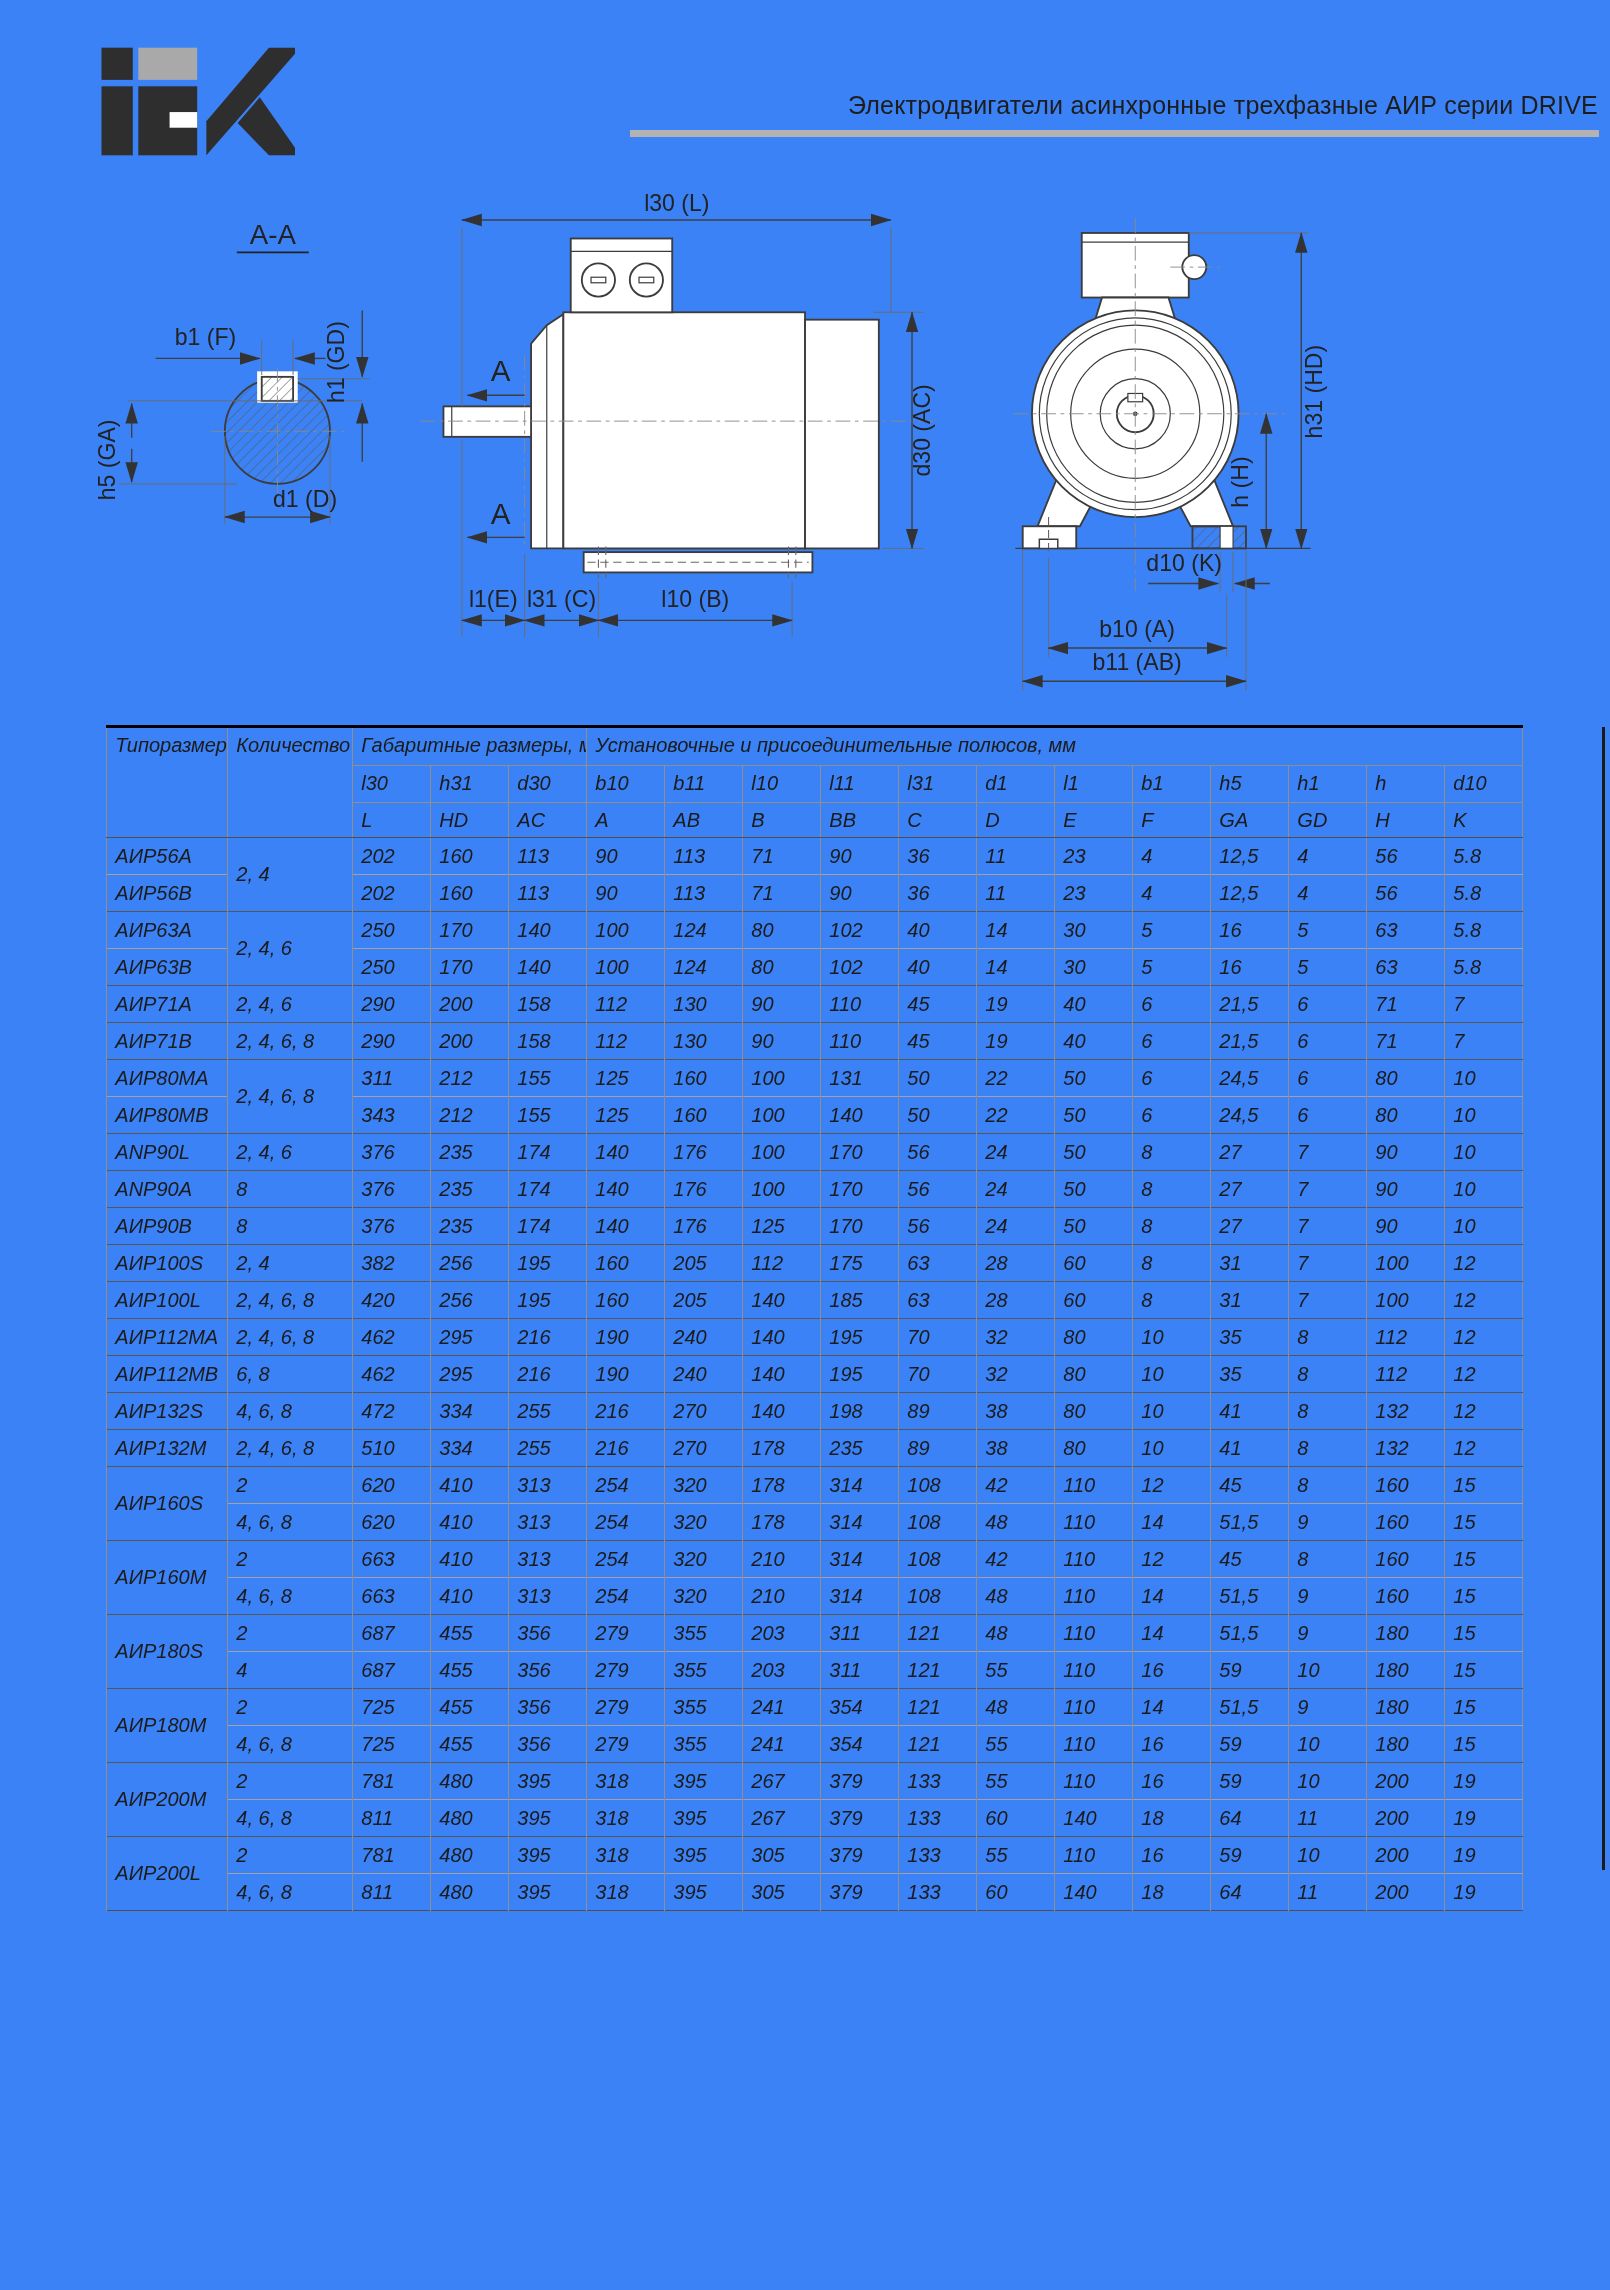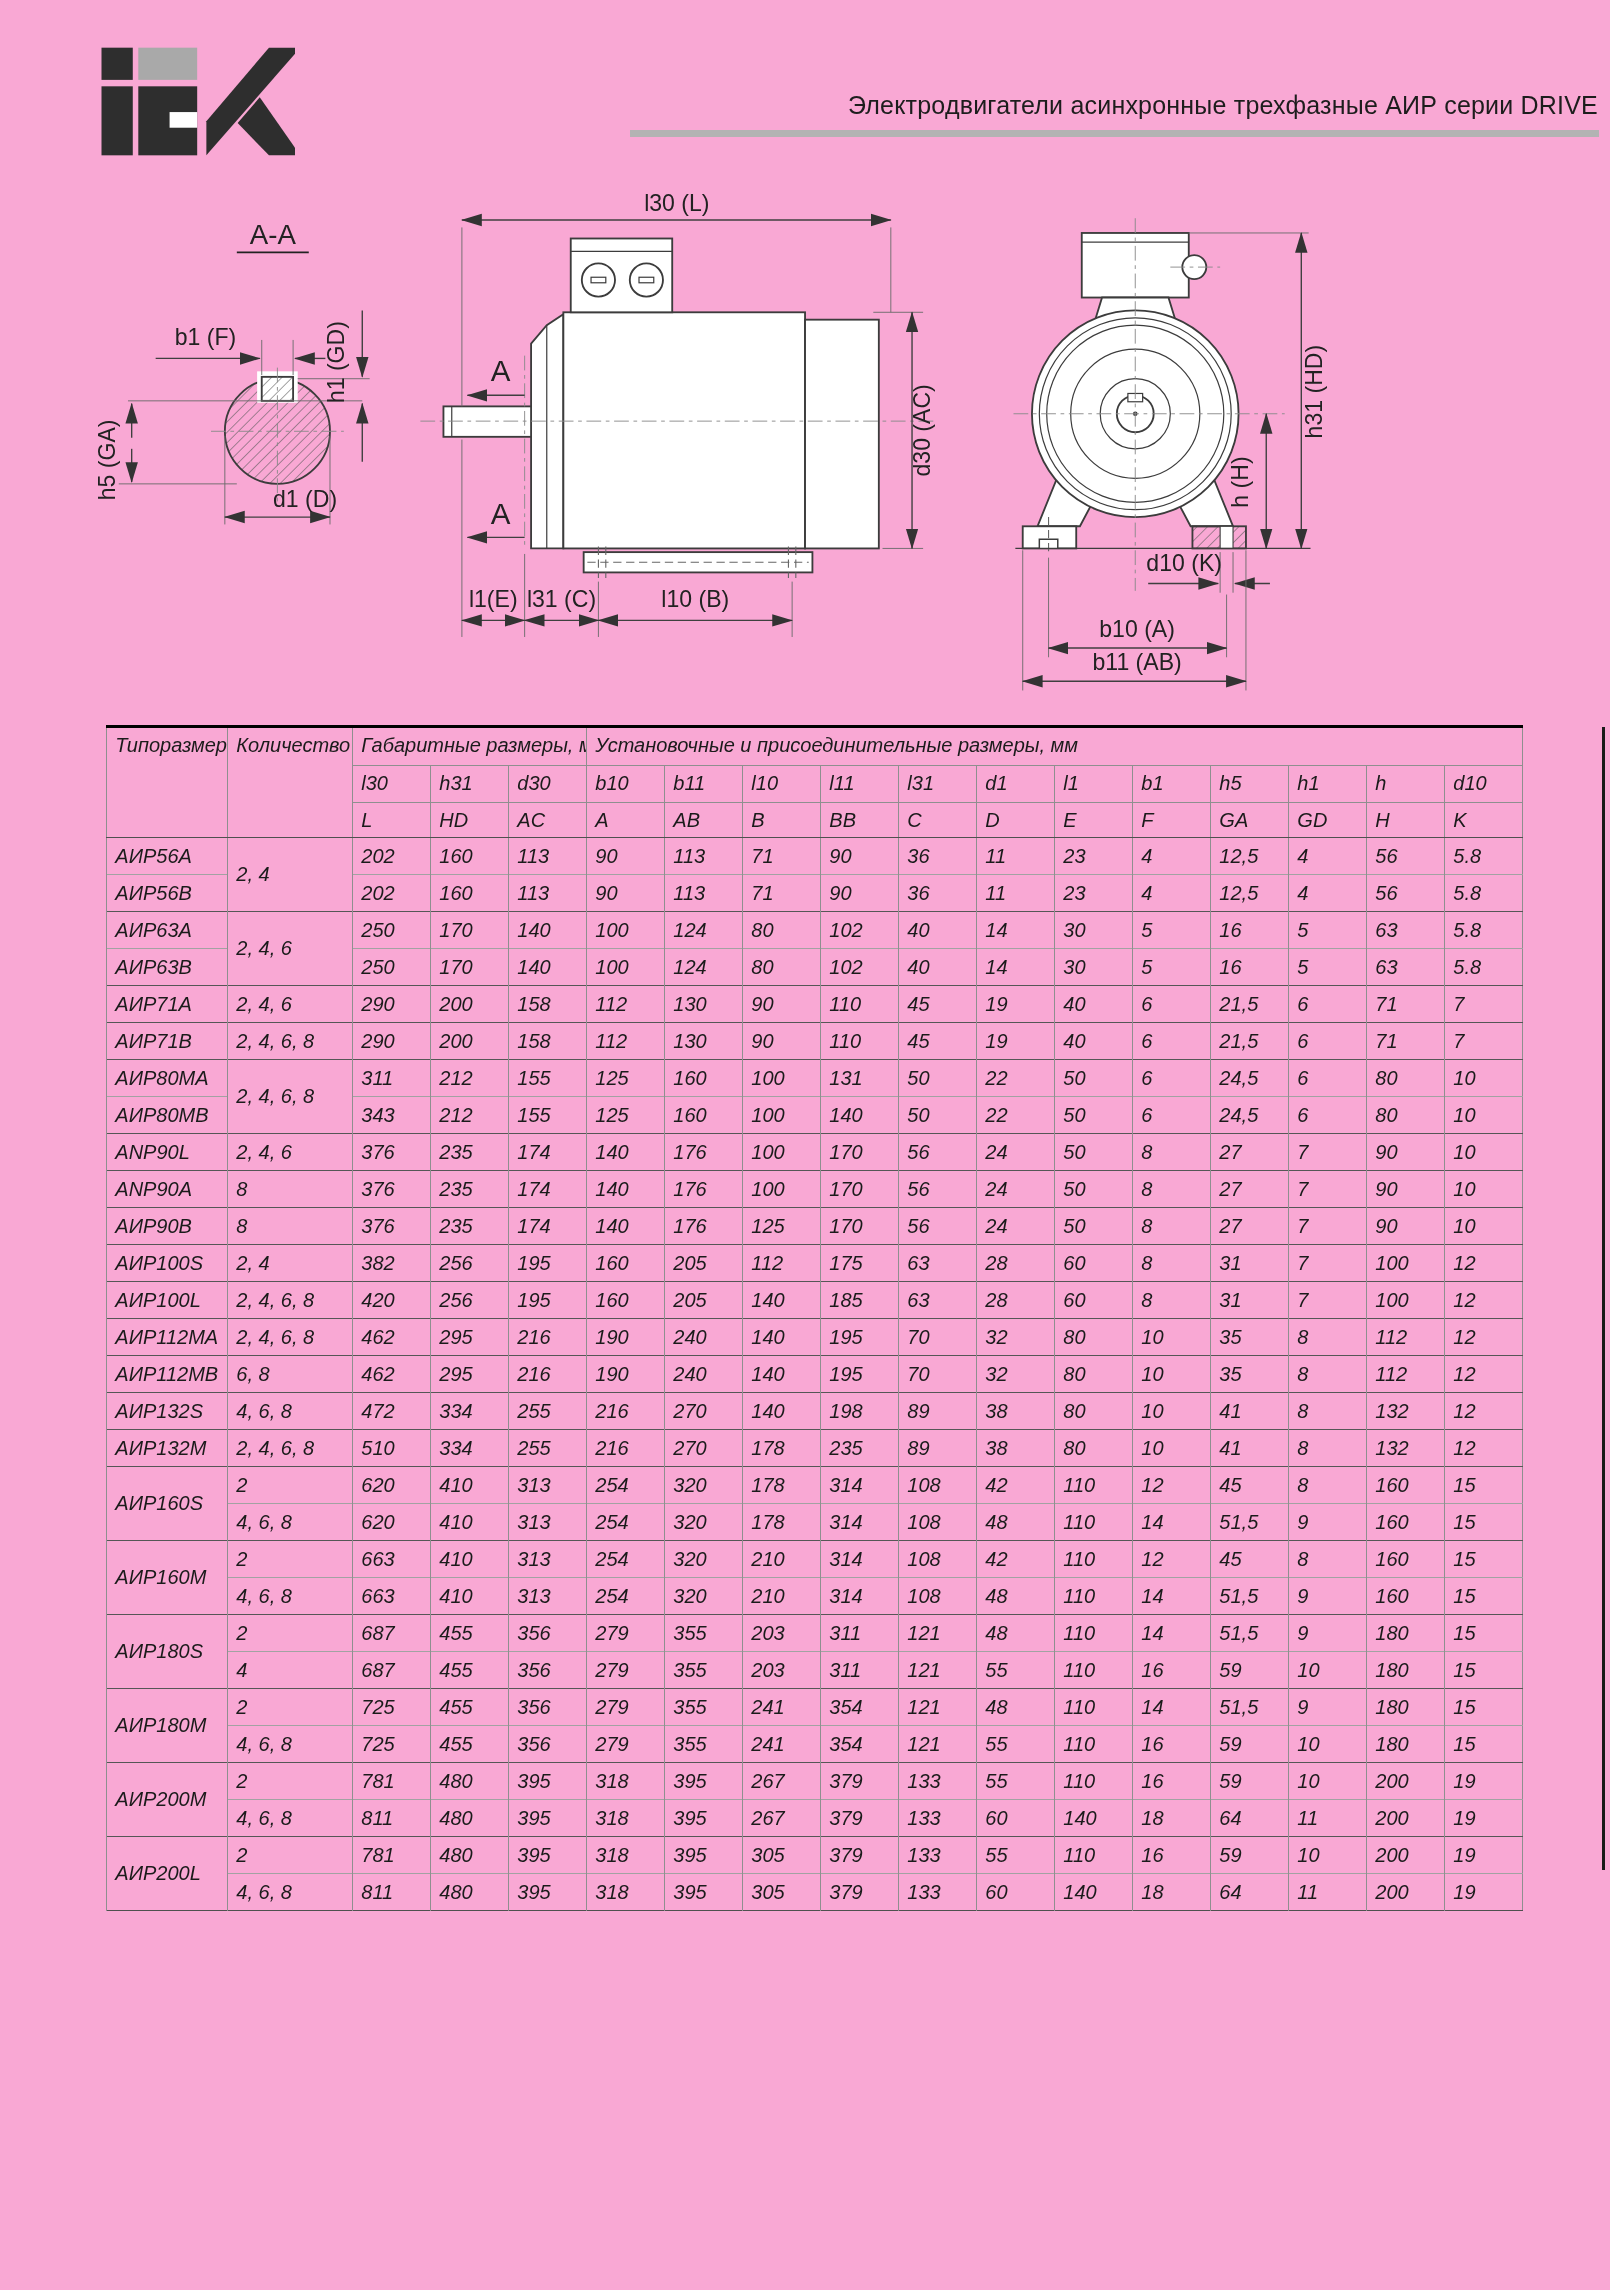--- a/index.html
+++ b/index.html
@@ -1,16 +1,16 @@
 <!DOCTYPE html>
 <html style="font-size:14.8px"><head>
 <meta charset="utf-8">
 <style>
   html,body{margin:0;padding:0;background:#dcdcdc;}
-  #page{position:relative;width:1611px;height:2291px;background:#f9a8d4;
+  #page{position:relative;width:1611px;height:2291px;background:#3b82f6;
         font-family:"Liberation Sans",sans-serif;overflow:hidden;}
   
   #logo{position:absolute;left:92px;top:44px;width:203px;height:115px;}
   .sr{position:absolute;width:0.9px;height:0.9px;overflow:hidden;clip:rect(0 0 0 0);white-space:nowrap;}
   #doc-title{position:absolute;left:277px;right:13px;top:91px;text-align:right;
              font-size:25px;color:#1d1d1d;letter-spacing:0.2px;}
   #title-rule{position:absolute;left:630px;top:130px;width:969px;height:6.5px;background:#b3b3b3;}
   
   #drawings{position:absolute;left:0;top:185px;width:1611px;height:535px;}
   #drawings .o{fill:#ffffff;stroke:#3c3c3c;stroke-width:2;}
@@ -219,21 +219,21 @@
           <col style="width: 78px;">
           <col style="width: 78px;">
           <col style="width: 78px;">
           <col style="width: 78px;">
         </colgroup>
       <thead>
         <tr class="hr1">
           <th rowspan="3" class="rowhead">Типоразмер</th>
           <th rowspan="3" class="rowhead">Количество полюсов</th>
           <th colspan="3">Габаритные размеры, мм</th>
-          <th colspan="12">Установочные и присоединительные размеры, мм</th>
+          <th colspan="12">Установочные и присоединительные полюсов, мм</th>
         </tr>
         <tr class="hr2">
             <th>l30</th>
             <th>h31</th>
             <th>d30</th>
             <th>b10</th>
             <th>b11</th>
             <th>l10</th>
             <th>l11</th>
             <th>l31</th>

